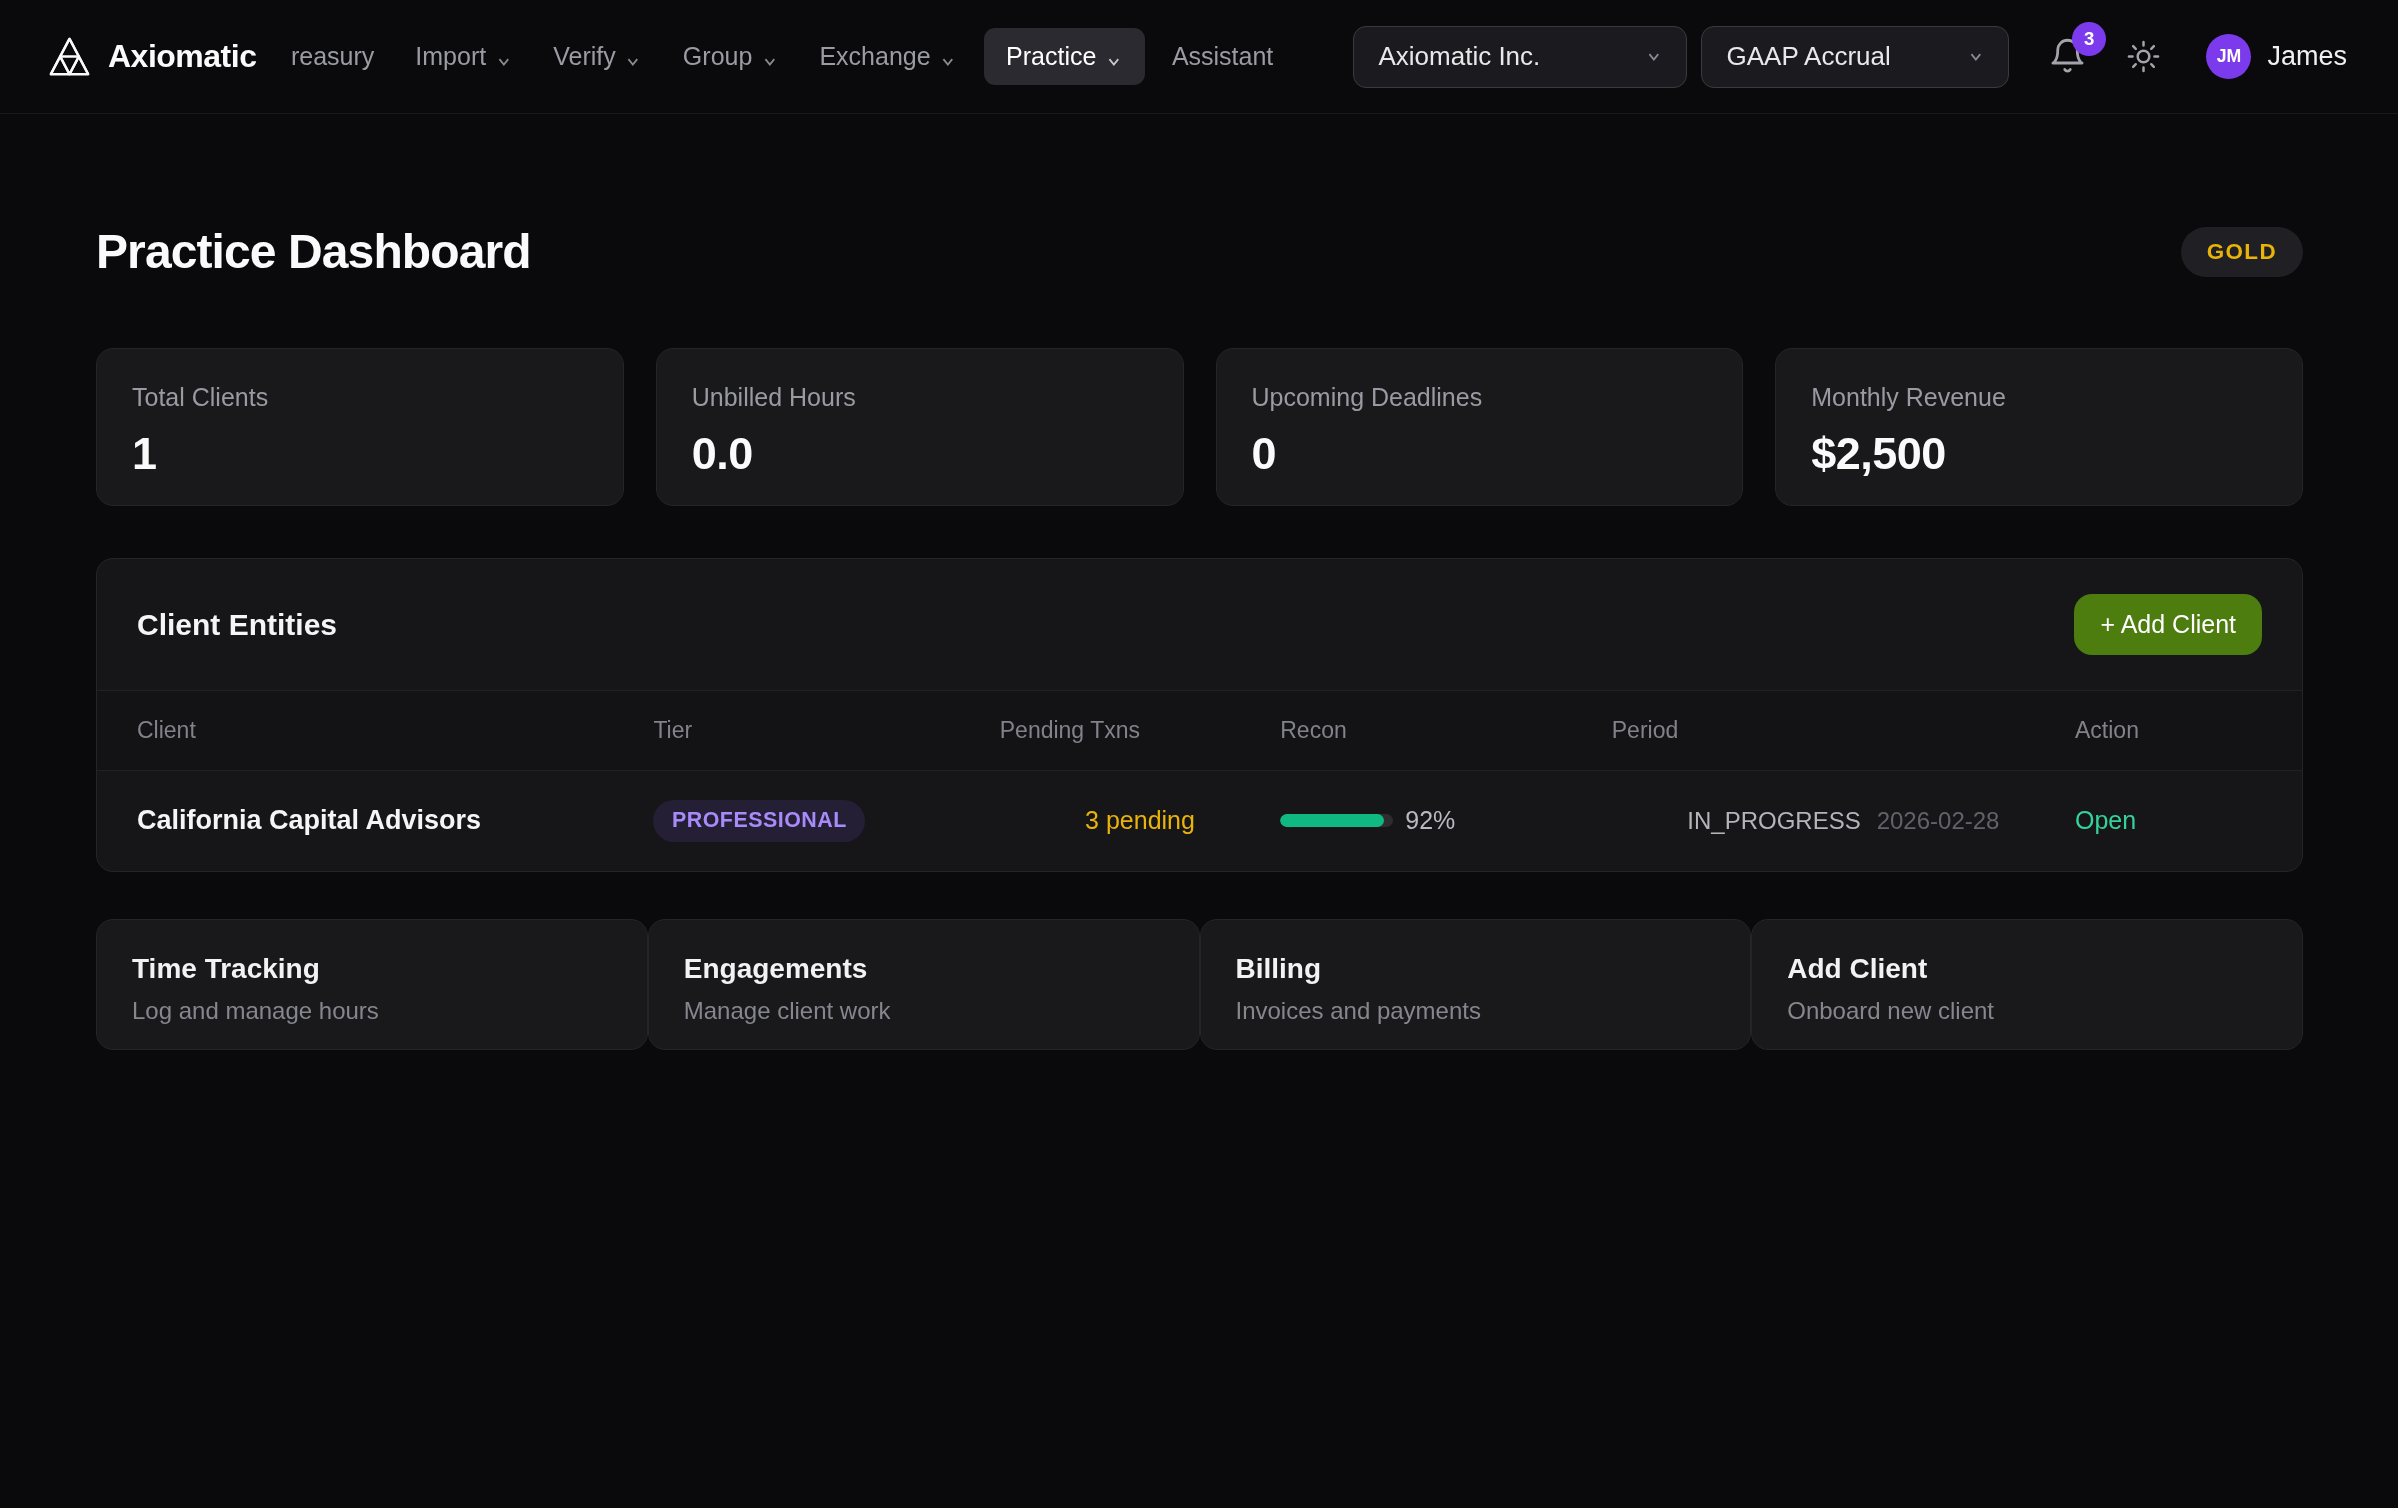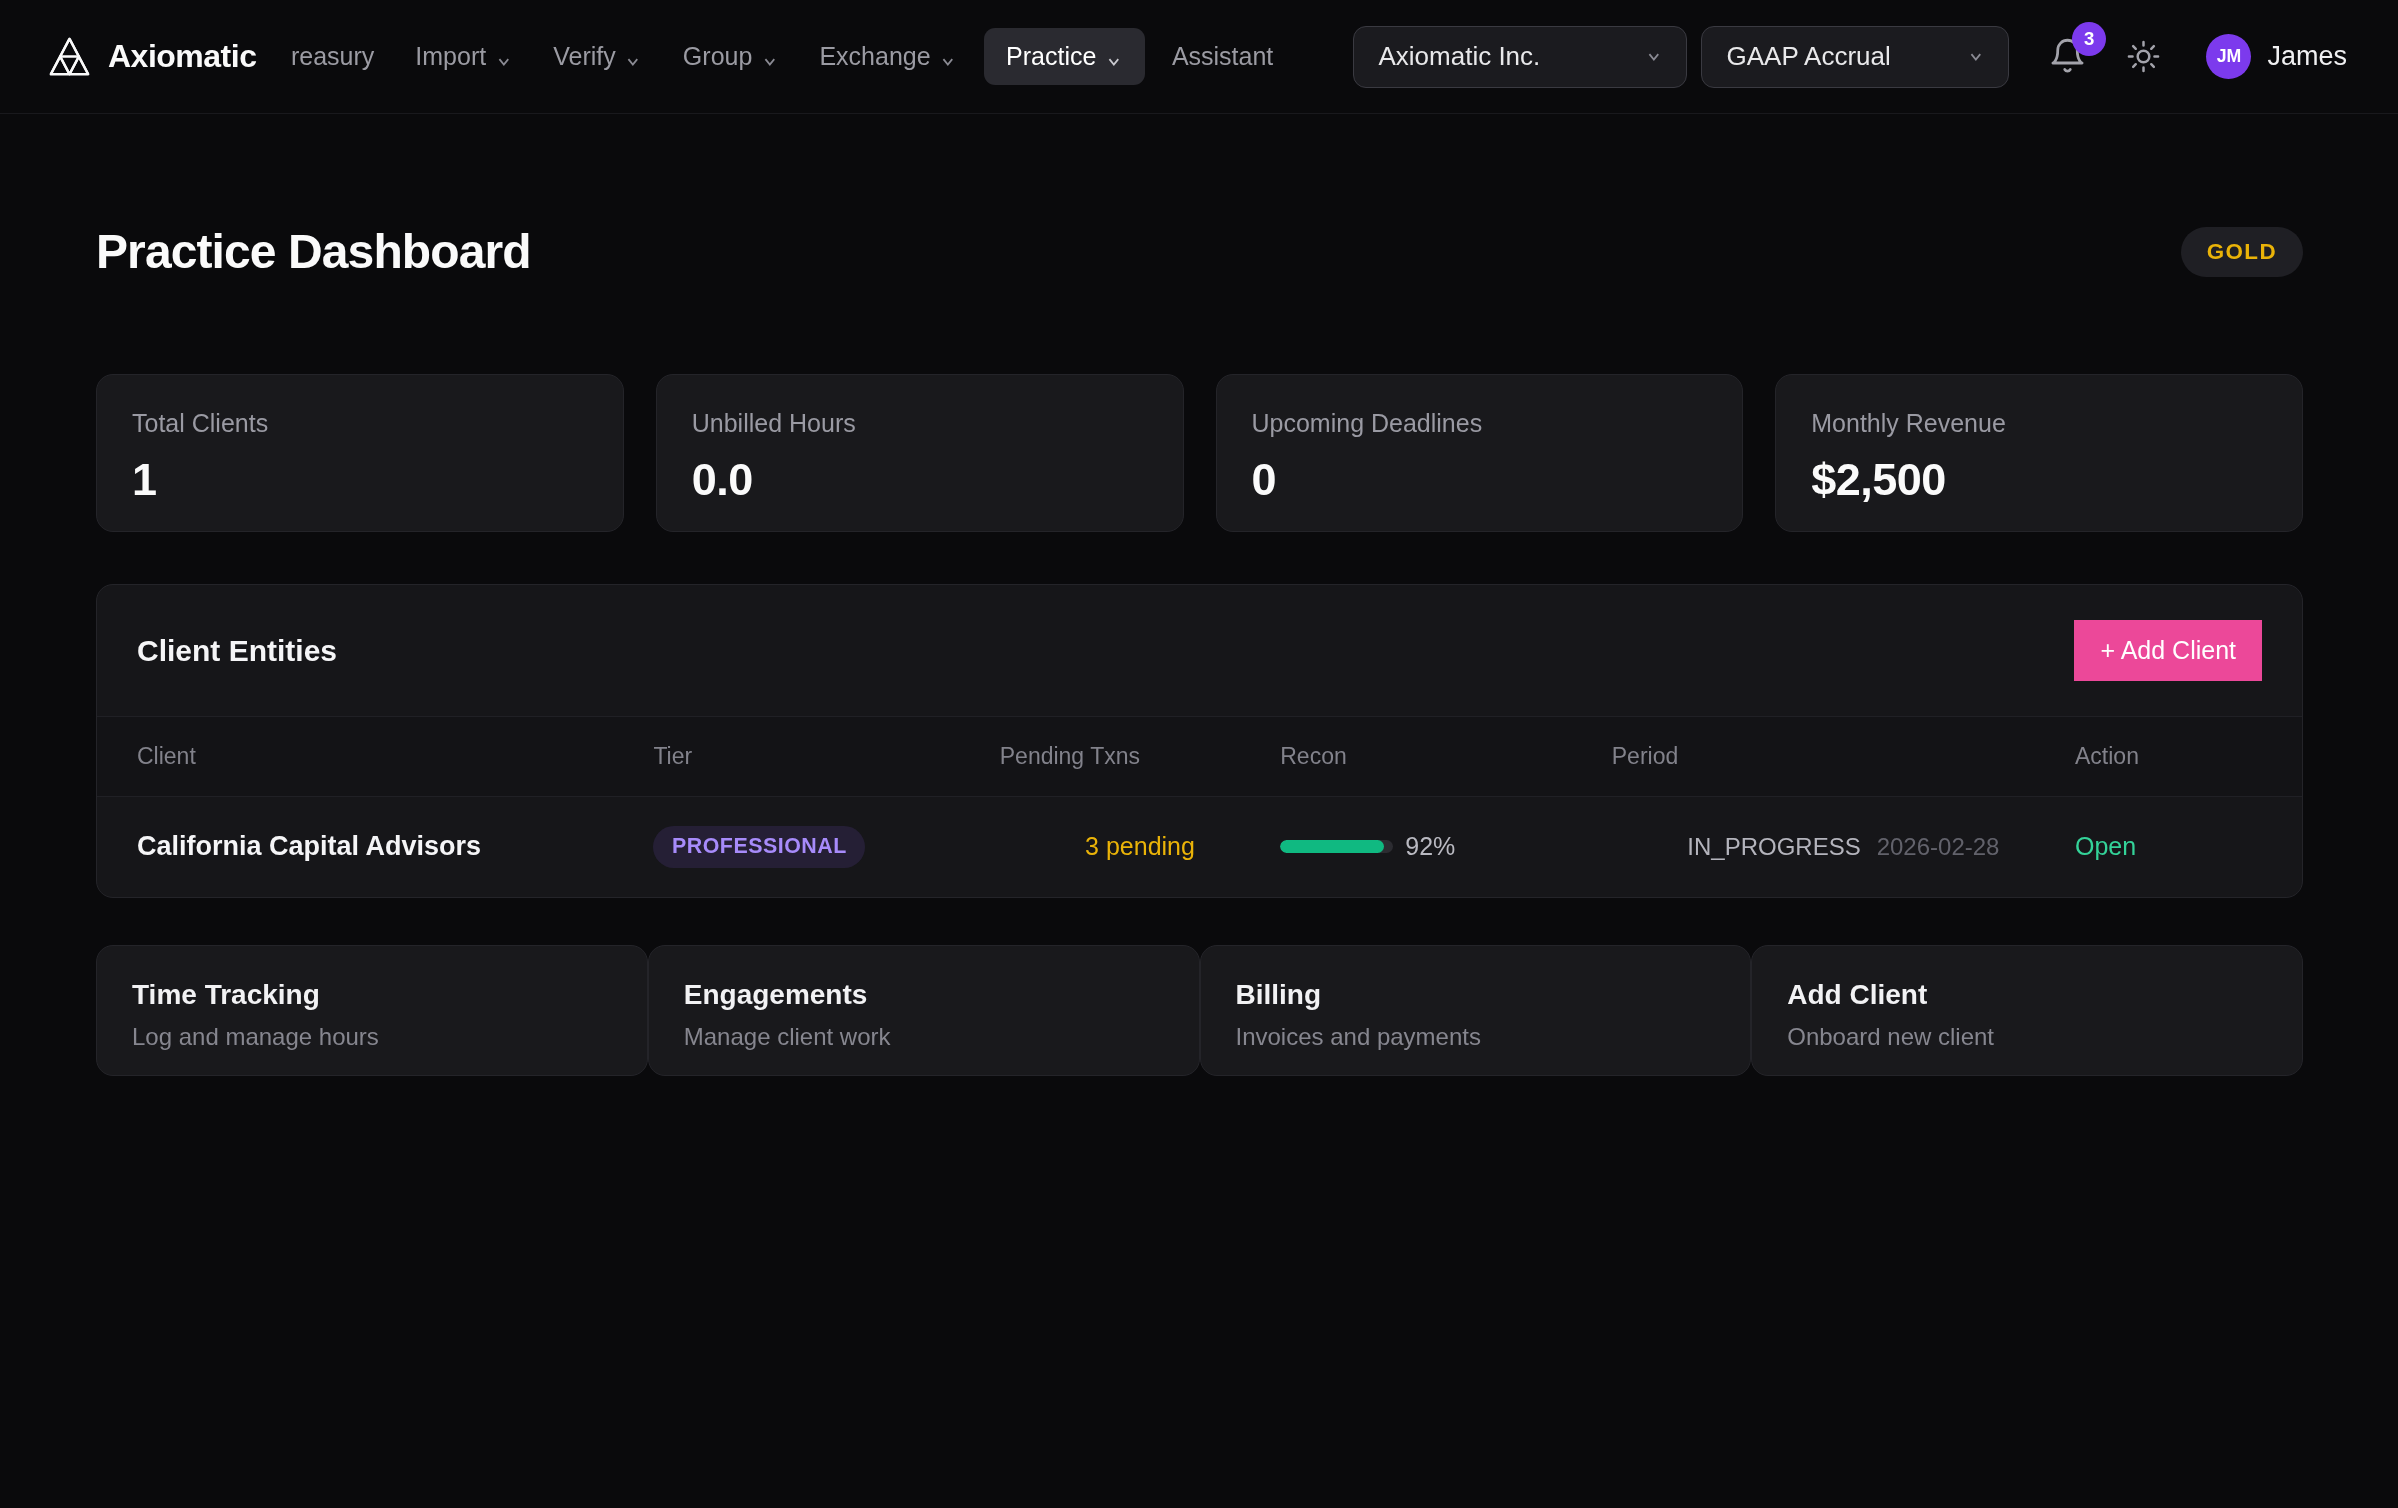--- a/index.html
+++ b/index.html
@@ -56,37 +56,37 @@
 
   
   .main { padding:0 96px; }
   .title-row { display:flex; align-items:center; justify-content:space-between; margin-top:110px; }
   .page-title { font-size:48px; font-weight:800; letter-spacing:-0.9px; color:#fafafa; }
   .tier-badge {
     background:#1f1f24; border-radius:931px; padding:12px 26px;
     font-size:22.4px; font-weight:700; color:#eab308; letter-spacing:1.4px;
   }
 
-  .stats-grid { display:grid; grid-template-columns:repeat(4,1fr); gap:32px; margin-top:95px; }
+  .stats-grid { display:grid; grid-template-columns:repeat(4,1fr); gap:32px; margin-top:69px; }
   .stat-card {
     background:#19191c; border:0.9px solid #242429; border-radius:17px;
     padding:34px 35px; height:158px;
   }
   .stat-label { font-size:25px; color:#9a9aa3; }
   .stat-value { font-size:45px; font-weight:800; color:#fafafa; margin-top:16px; letter-spacing:-0.5px; }
 
   
   .panel {
     margin-top:52px; background:#161619; border:0.9px solid #242429;
     border-radius:17px; overflow:hidden;
   }
   .panel-header { display:flex; align-items:center; justify-content:space-between; padding:35px 40px; }
   .panel-title { font-size:30px; font-weight:700; color:#f5f5f7; }
   .add-client-btn {
-    background:#ec4899; color:#fff; border:none; border-radius:0;
+    background:#4d7c0f; color:#fff; border:none; border-radius:18px;
     padding:16px 26px; font-size:25px; font-family:inherit; cursor:pointer;
   }
   .thead {
     display:flex; align-items:center; padding:26px 40px;
     background:#131316; border-top:0.9px solid #202025; border-bottom:0.9px solid #202025;
     font-size:23px; color:#82828b;
   }
   .trow { display:flex; align-items:center; padding:29px 40px; }
   .col-client  { width:24.3%; }
   .col-tier    { width:16.3%; }

